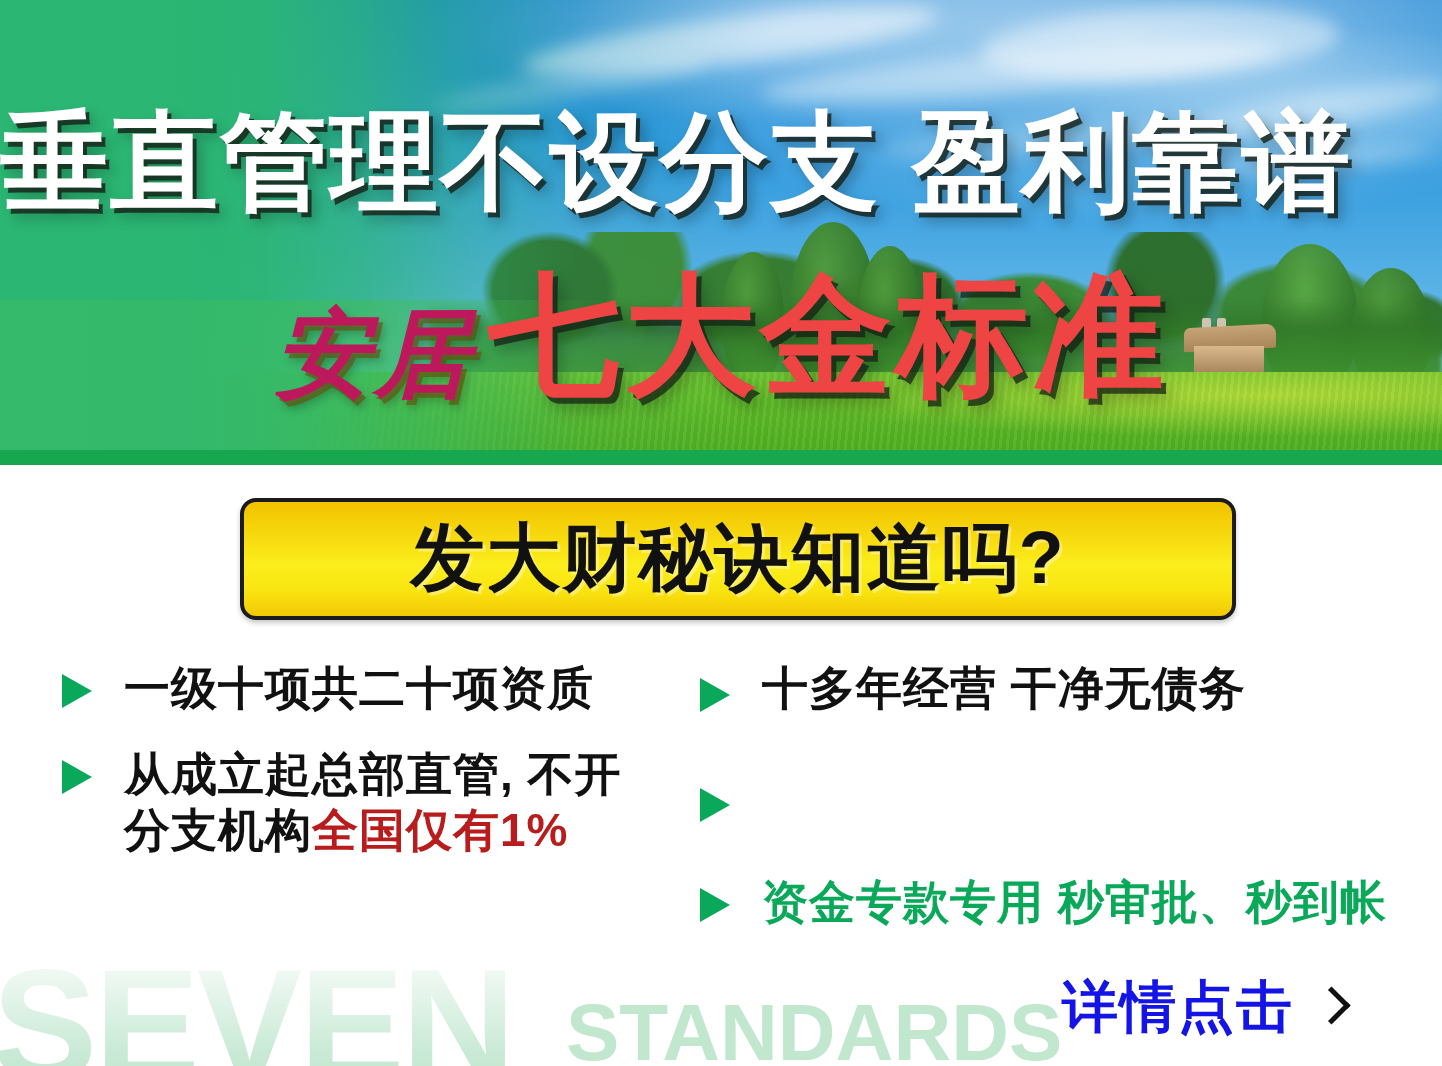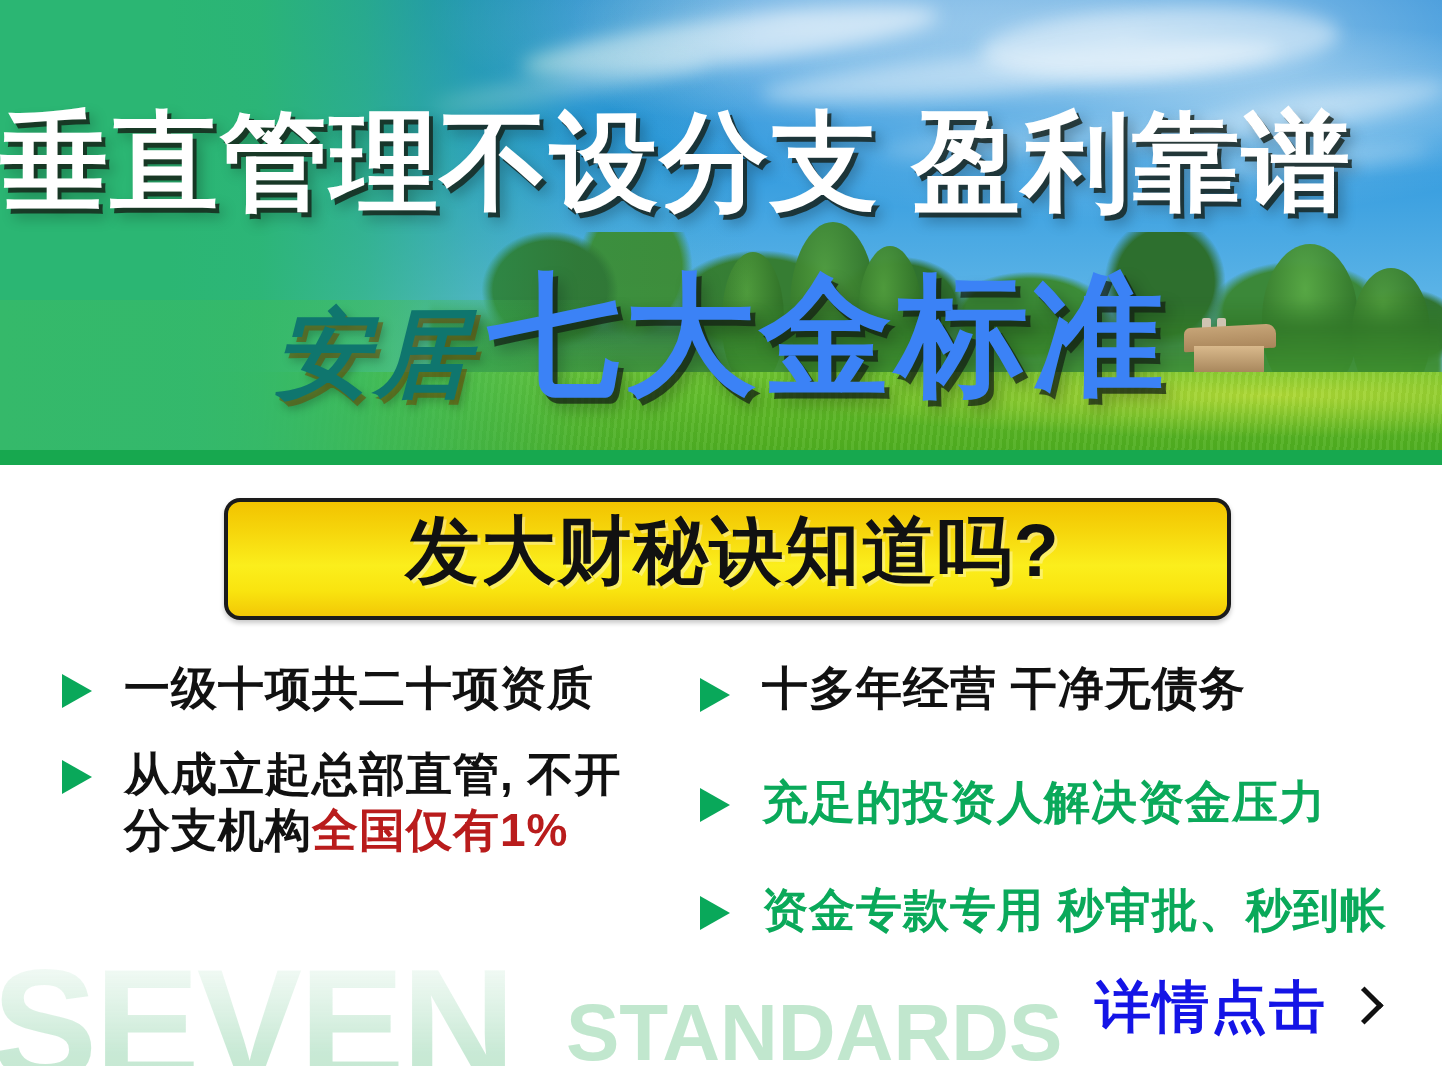--- a/index.html
+++ b/index.html
@@ -92,36 +92,36 @@
     font-size:108px;line-height:1;font-weight:bold;color:#ffffff;
     letter-spacing:2px;white-space:nowrap;
     text-shadow:4px 5px 0 rgba(20,30,20,.78), 8px 9px 14px rgba(0,0,0,.28);
   }
   .subline{
     position:absolute;left:0;top:270px;width:1442px;text-align:center;
     white-space:nowrap;line-height:1;
   }
   .sub-anju{
     display:inline-block;font-size:96px;font-weight:bold;font-style:italic;
-    color:#0f766e;letter-spacing:4px;vertical-align:-6px;
+    color:#be185d;letter-spacing:4px;vertical-align:-6px;
     text-shadow:4px 5px 0 rgba(110,70,0,.55), 6px 8px 10px rgba(0,0,0,.25);
   }
   .sub-main{
-    display:inline-block;font-size:132px;font-weight:bold;color:#3b82f6;
+    display:inline-block;font-size:132px;font-weight:bold;color:#ef4444;
     letter-spacing:4px;margin-left:14px;
     text-shadow:5px 6px 0 rgba(20,30,20,.72), 9px 11px 16px rgba(0,0,0,.28);
   }
 
   
   .ybanner{
-    position:absolute;left:224px;top:498px;width:988px;height:114px;
+    position:absolute;left:240px;top:498px;width:988px;height:114px;
     border:4px solid #1b1b1b;border-radius:16px;
     background:linear-gradient(180deg,#F2C300 0%,#F6D60C 26%,#FBEE1C 56%,#F9E40F 78%,#F2C806 100%);
     box-shadow:0 3px 5px rgba(0,0,0,.22);
-    display:flex;justify-content:center;padding-left:11px;
+    display:flex;align-items:center;justify-content:center;
   }
   .ybanner-text{
     font-size:74px;font-weight:bold;color:#111111;letter-spacing:2px;white-space:nowrap;
     text-shadow:3px 3px 0 rgba(255,255,255,.35);
   }
 
   
   .cols{position:absolute;left:0;top:660px;width:1442px;height:340px;}
   .col{position:absolute;top:0;}
   .col-left{left:62px;width:640px;}
@@ -146,21 +146,21 @@
     color:#bde6c9;opacity:.62;
     background:linear-gradient(180deg,rgba(225,243,232,.55) 0%, #a9ddbd 70%, #9fd9b4 100%);
     -webkit-background-clip:text;background-clip:text;-webkit-text-fill-color:transparent;color:transparent;}
   .wm-gold{left:566px;top:962px;font-size:66px;letter-spacing:0px;
     color:#e9f6ee;opacity:.85;}
   .wm-std{left:566px;top:1000px;font-size:80px;letter-spacing:0px;
     color:#b7e3c6;opacity:.85;}
 
   
   .cta{position:absolute;left:1062px;top:970px;display:flex;align-items:center;}
-  .cta-text{font-size:56px;font-weight:bold;color:#1414E6;letter-spacing:2px;white-space:nowrap;margin-left:33px;}
+  .cta-text{font-size:56px;font-weight:bold;color:#1414E6;letter-spacing:2px;white-space:nowrap;}
   .cta-chev{margin-left:22px;width:22px;height:40px;position:relative;}
   .cta-chev:before{content:"";position:absolute;left:2px;top:4px;width:22px;height:22px;
     border-top:5px solid #111;border-right:5px solid #111;transform:rotate(45deg);}
 </style>
 </head>
 <body>
 
 <div id="ad">
 
   <div class="hero">
@@ -226,21 +226,20 @@
 
     <div class="col col-right">
 
       <div class="bullet" id="br1">
         <span class="tri"></span>
         <span class="btext">十多年经营  干净无债务</span>
       </div>
 
       <div class="bullet" id="br2">
         <span class="tri"></span>
-        <span class="btext green">充足的投资人解决资金压力</span>
       </div>
 
       <div class="bullet" id="br3">
         <span class="tri"></span>
         <span class="btext green">资金专款专用  秒审批、秒到帐</span>
       </div>
 
     </div>
   </div>
 

